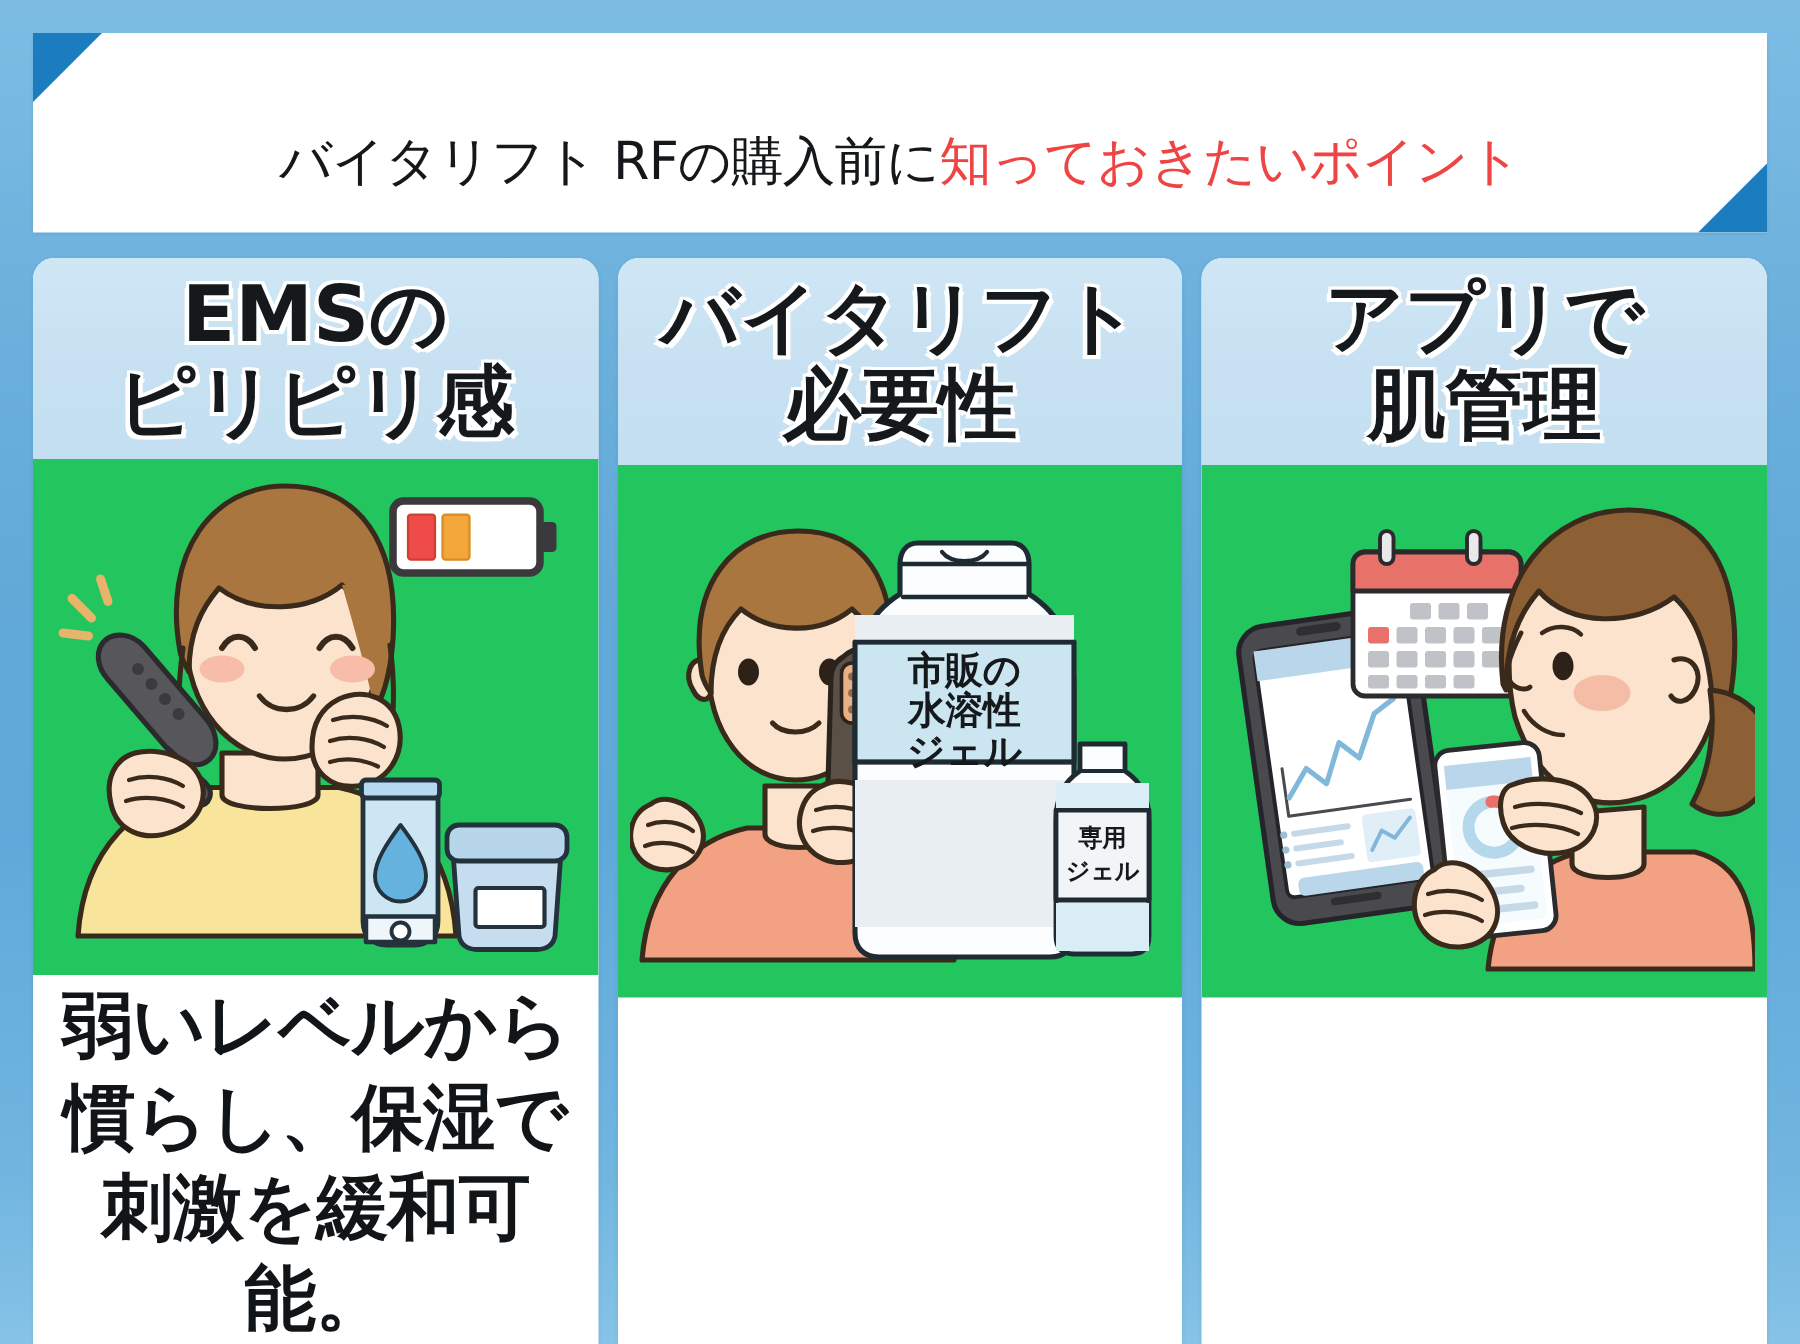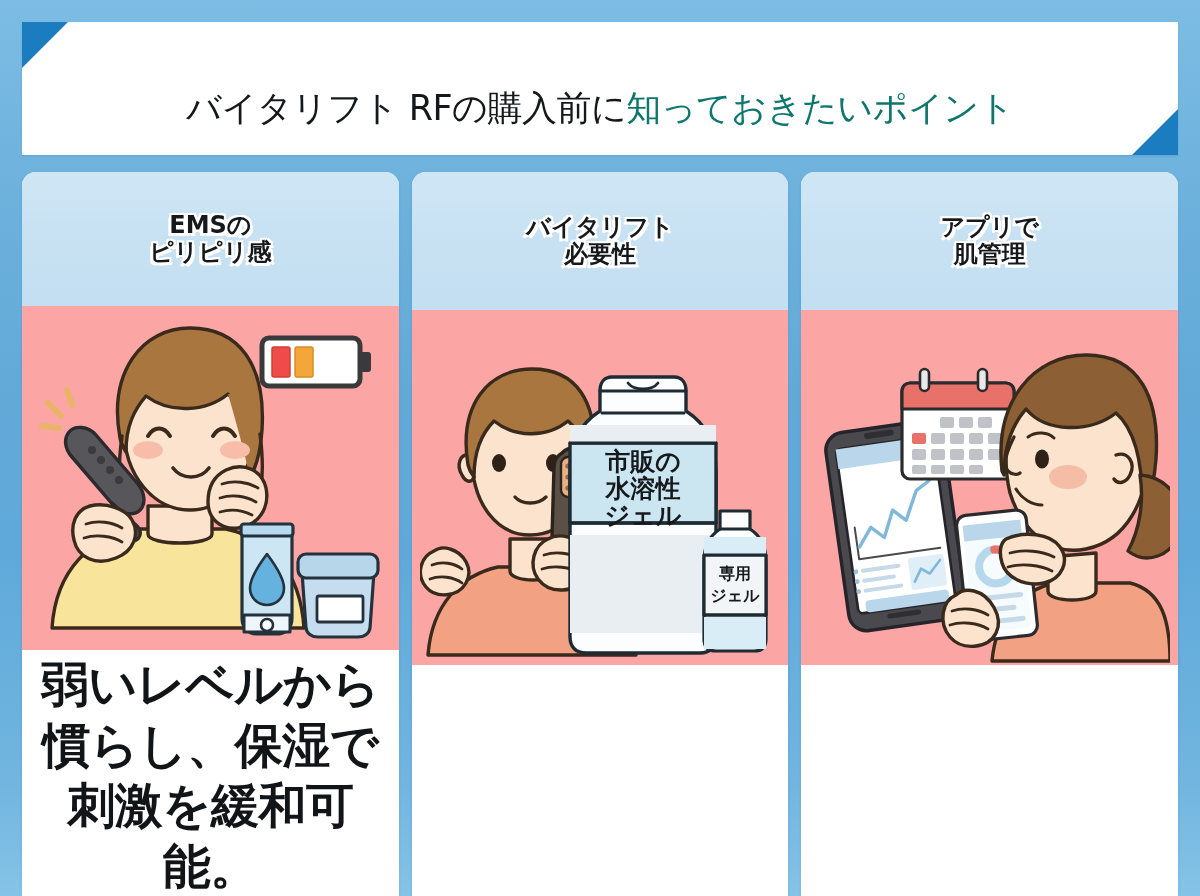--- a/index.html
+++ b/index.html
@@ -68,21 +68,21 @@
     display: flex;
     align-items: center;
     justify-content: center;
     white-space: nowrap;
     font-size: 35px;
     font-weight: 400;
     letter-spacing: -0.5px;
     line-height: 1;
   }
   .title-part-a { color: #15181b; }
-  .title-part-b { color: #0f766e; }
+  .title-part-b { color: #ef4444; }
 
   
   .cards {
     position: absolute;
     left: 22px;
     top: 172px;
     width: 1156px;
     height: 724px;
     display: flex;
     gap: 13px;
@@ -101,36 +101,36 @@
     height: 138px;
     background: linear-gradient(180deg, #cfe6f5 0%, #c7e1f2 55%, #c3dff1 100%);
     display: flex;
     align-items: center;
     justify-content: center;
     text-align: center;
     padding: 0 8px;
     box-sizing: border-box;
   }
   .card-header-text {
-    font-size: 24px;
+    font-size: 52px;
     font-weight: 700;
     line-height: 1.12;
     color: #16191c;
     text-shadow:
        2px 0 0 #fff, -2px 0 0 #fff, 0 2px 0 #fff, 0 -2px 0 #fff,
        2px 2px 0 #fff, -2px 2px 0 #fff, 2px -2px 0 #fff, -2px -2px 0 #fff,
        3px 3px 0 #fff, -3px 3px 0 #fff;
     white-space: pre-line;
   }
   .card-art {
     position: relative;
     height: 355px;
-    background: #fca5a5;
-    display: flex;
-    align-items: flex-end;
+    background: #22c55e;
+    display: flex;
+    align-items: flex-start;
     justify-content: center;
   }
   .card-art svg { display: block; }
   .card-caption {
     flex: 1;
     padding: 4px 6px 0 6px;
     display: flex;
     align-items: flex-start;
     justify-content: center;
     text-align: center;

